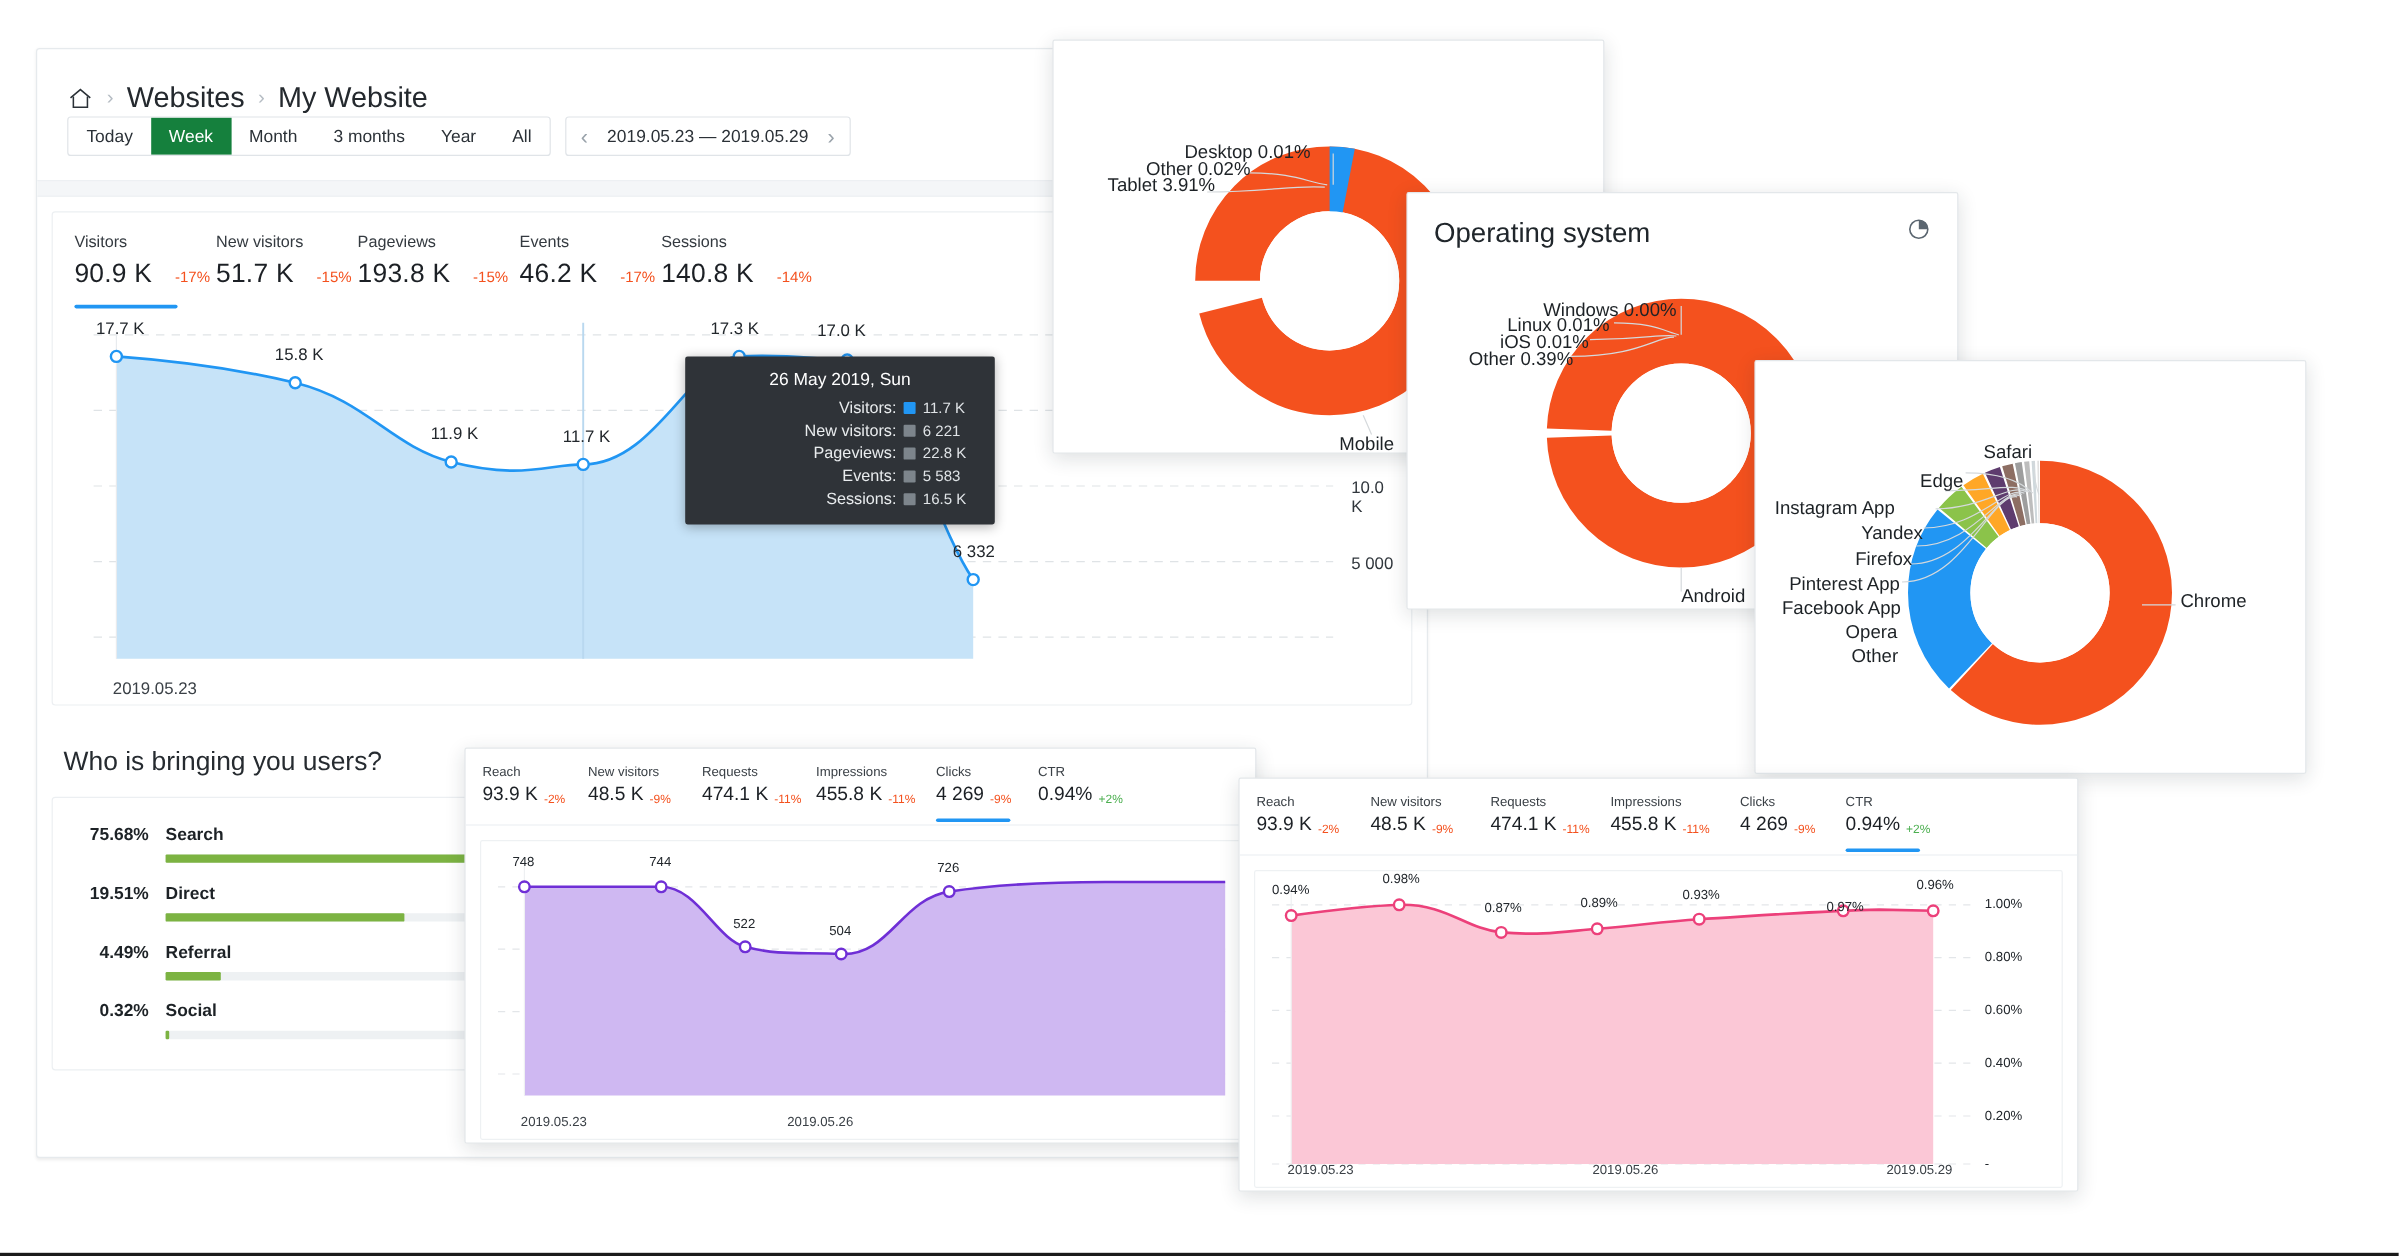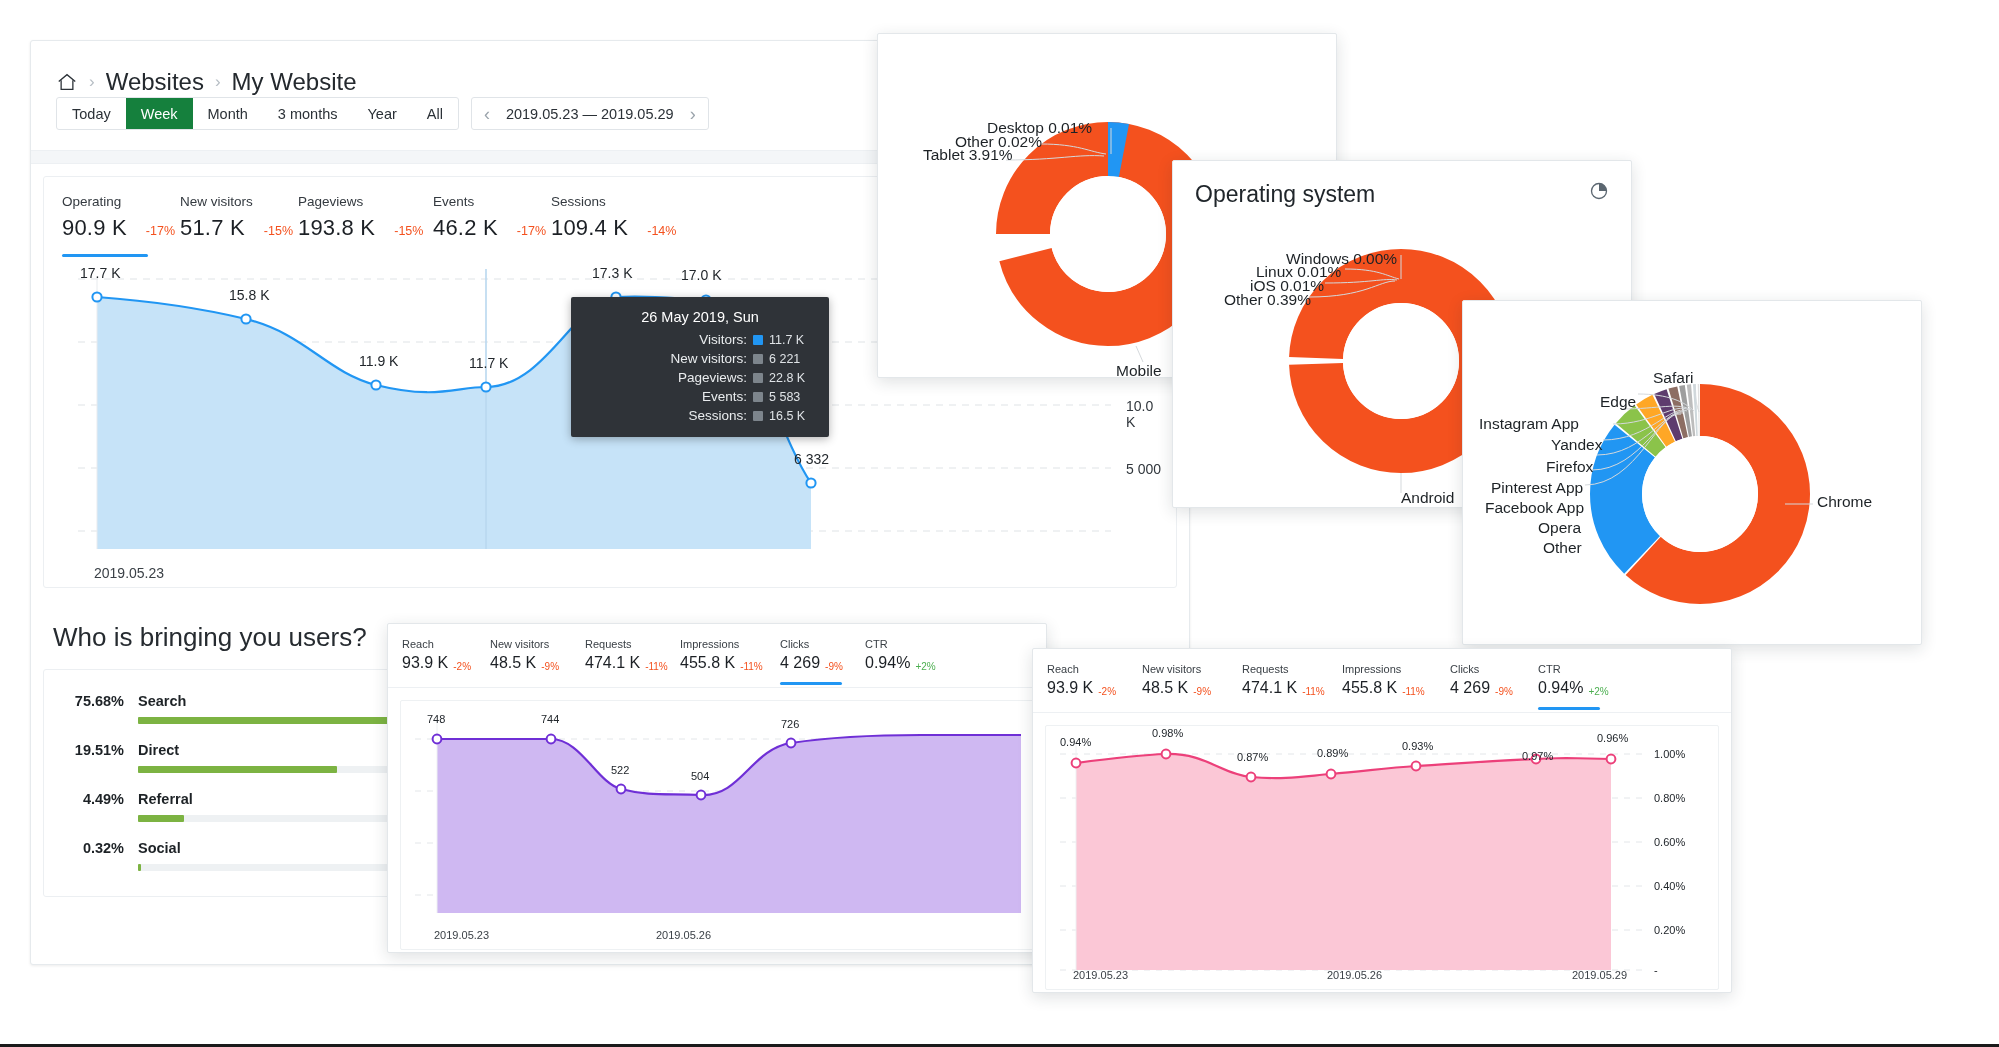--- a/index.html
+++ b/index.html
@@ -58,21 +58,21 @@
   .dlt.pos { color: #4caf50; }
   .kpi .underline {
     position: absolute; left: 0; bottom: 0; width: 86px; height: 3px; background: #2196f3; border-radius:2px;
   }
 
   
   .mainchart { position: relative; height: 330px; margin: 0 12px; }
   .chart-date-left { position: absolute; left: 38px; bottom: 6px; font-size: 14px; color: #3b4147; }
 
   
-  .section-title { font-size: 26px; color: #262b30; padding: 22px 0 0 22px; }
+  .section-title { font-size: 22px; color: #262b30; padding: 22px 0 0 22px; }
   .sources-card {
     margin: 16px 12px 12px 12px; border: 1px solid #eceff2; background: #fff; border-radius: 3px;
     padding: 16px 18px 14px 18px;
   }
   .src { display: flex; align-items: flex-start; padding: 7px 0 11px 0; }
   .src .pct { width: 76px; text-align: right; font-size: 14.5px; font-weight: bold; color: #1d2226; padding-right: 14px; }
   .src .body { flex: 1; }
   .src .nm { font-size: 14.5px; font-weight: bold; color: #1d2226; margin-bottom: 8px; }
   .bar-track { height: 7px; background: #eef1f3; border-radius: 1px; position: relative; }
   .bar-fill { height: 7px; background: #7cb342; border-radius: 1px; }
@@ -150,21 +150,21 @@
         <span class="rng">2019.05.23 — 2019.05.29</span>
         <span class="arrow">›</span>
       </div>
     </div>
 
     <div class="divider-bar"></div>
 
     <div class="kpi-card">
       <div class="kpi-row" id="kpi-row">
           <div class="kpi">
-            <div class="lbl">Operating</div>
+            <div class="lbl">Visitors</div>
             <div class="valrow">
               <span class="val">90.9 K</span>
               <span class="dlt neg">-17%</span>
             </div>
             <div class="underline"></div>
           </div>
           <div class="kpi">
             <div class="lbl">New visitors</div>
             <div class="valrow">
               <span class="val">51.7 K</span>
@@ -181,21 +181,21 @@
           <div class="kpi">
             <div class="lbl">Events</div>
             <div class="valrow">
               <span class="val">46.2 K</span>
               <span class="dlt neg">-17%</span>
             </div>
           </div>
           <div class="kpi" style="width: 150px;">
             <div class="lbl">Sessions</div>
             <div class="valrow">
-              <span class="val">109.4 K</span>
+              <span class="val">140.8 K</span>
               <span class="dlt neg">-14%</span>
             </div>
           </div>
         </div>
 
       <div class="mainchart">
         <svg width="1130" height="330" viewBox="0 0 1130 330" style="position:absolute;left:0;top:0;">
 
           <g stroke="#dfe3e6" stroke-dasharray="7 6" stroke-width="1">
             <line x1="22" y1="22" x2="1055" y2="22"></line>

